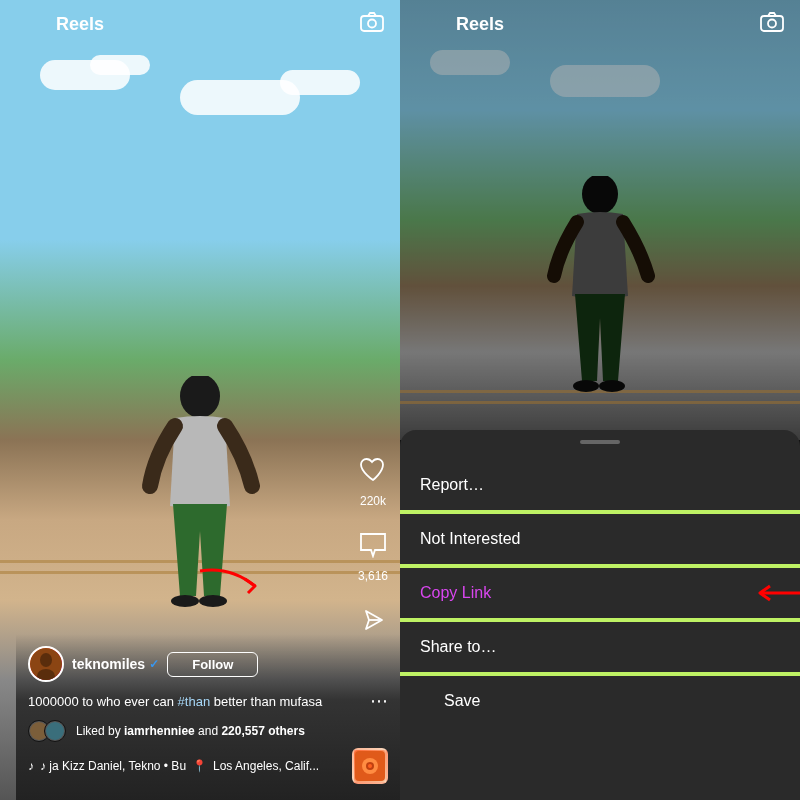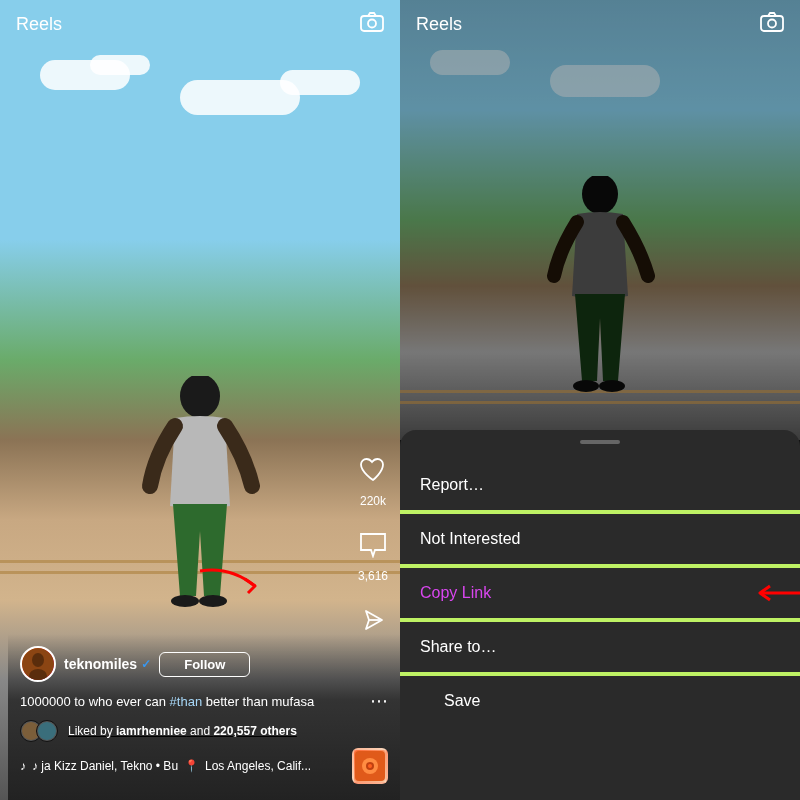--- a/index.html
+++ b/index.html
@@ -43,21 +43,22 @@
       display: flex;
       justify-content: space-between;
       align-items: center;
       padding: 12px 16px;
       z-index: 10;
     }
 
     .header-title {
       color: white;
       font-size: 18px;
-      font-weight: 400;
+      font-weight: 700;
+      margin-left: 40px;
     }
 
     .camera-icon {
       color: white;
       font-size: 20px;
     }
 
     
     .action-buttons {
       position: absolute;
@@ -84,21 +85,21 @@
 
     .action-btn .count {
       font-size: 12px;
       font-weight: 500;
       color: white;
     }
 
     
     .bottom-overlay {
       position: absolute;
-      bottom: 0; left: 8px; right: 0;
+      bottom: 0; left: 16px; right: 0;
       background: linear-gradient(transparent, rgba(0,0,0,0.6) 40%);
       padding: 12px 12px 16px;
       z-index: 10;
     }
 
     .user-row {
       display: flex;
       align-items: center;
       gap: 8px;
       margin-bottom: 8px;
@@ -167,21 +168,20 @@
       color: white;
       font-size: 18px;
       cursor: pointer;
     }
 
     .likes-row {
       display: flex;
       align-items: center;
       gap: 8px;
       margin-bottom: 6px;
-      text-decoration: underline;
     }
 
     .like-avatars {
       display: flex;
     }
 
     .like-avatar {
       width: 22px;
       height: 22px;
       border-radius: 50%;

